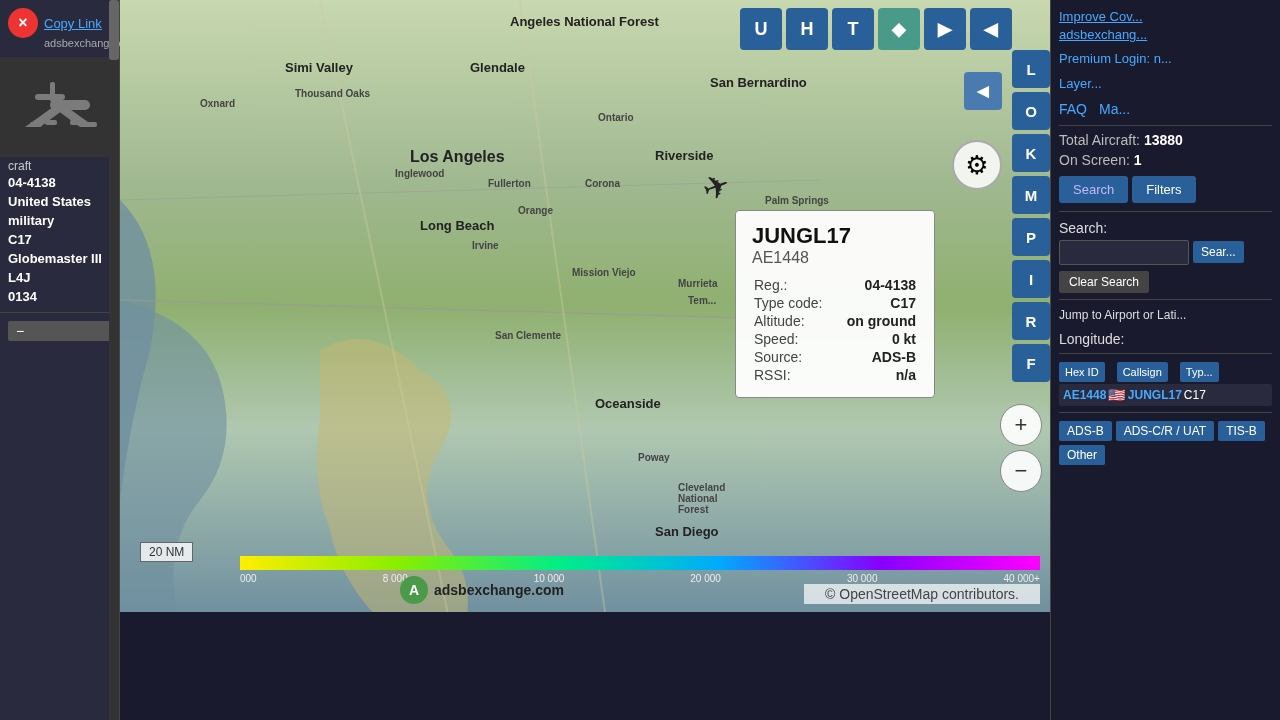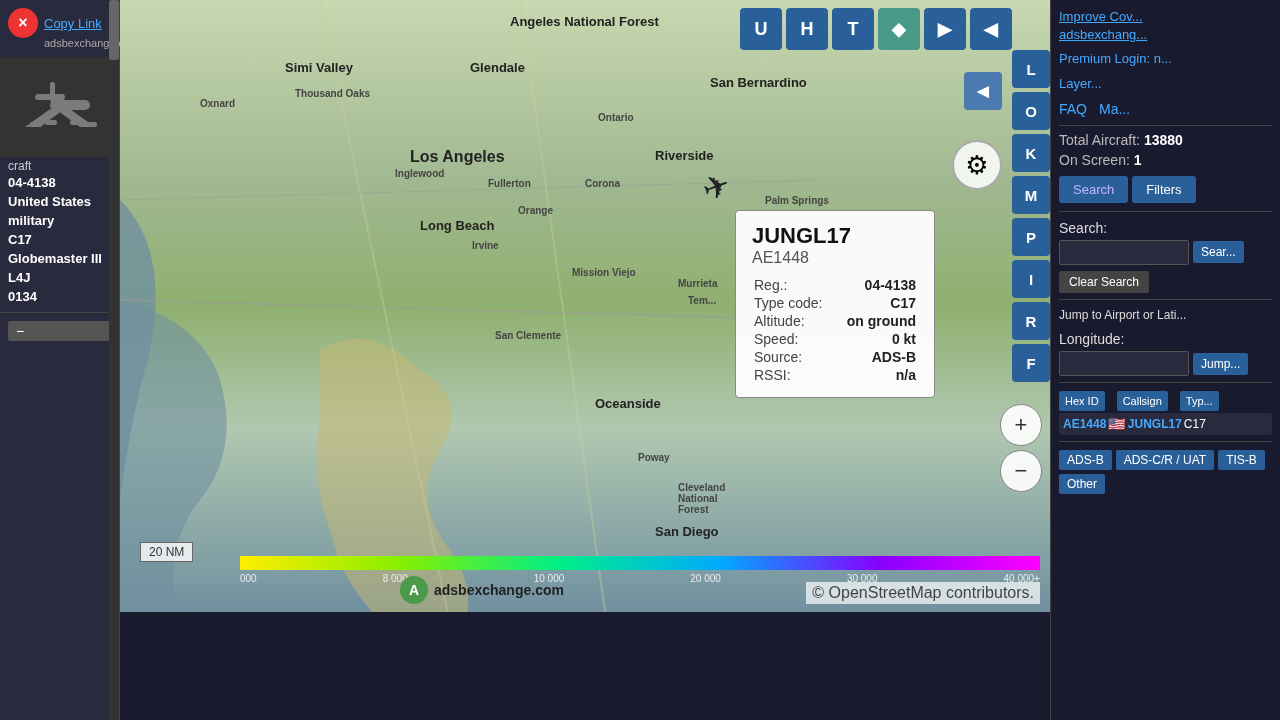--- a/index.html
+++ b/index.html
@@ -306,24 +306,24 @@
       color: #eee;
       z-index: 200;
       gap: 36px;
     }
 
     
     #attribution {
       position: absolute;
       bottom: 8px;
       right: 10px;
-      font-size: 16px;
+      font-size: 14px;
       color: #444;
       background: rgba(255,255,255,0.7);
-      padding: 2px 6px;
+      padding: 2px 21px;
       z-index: 200;
       margin-left: 10px;
     }
 
     
     #logo {
       position: absolute;
       bottom: 8px;
       left: 280px;
       display: flex; align-items: center; gap: 6px;
@@ -731,24 +731,20 @@
   <div style="display:flex;gap:4px;align-items:center;">
     <input class="search-input" type="text" placeholder="" style="">
     <button class="sear-btn">Sear...</button>
   </div>
   <div style="margin-top:4px;">
     <button class="clear-search-btn">Clear Search</button>
   </div>
   <div class="divider"></div>
   <div class="jump-label">Jump to Airport or Lati...</div>
   <div class="section-label">Longitude:</div>
-  <div style="display:flex;gap:4px;align-items:center;">
-    <input class="jump-input" type="text" style="">
-    <button class="jump-btn">Jump...</button>
-  </div>
   <div class="divider"></div>
 
   <div class="table-section">
     <div class="col-headers">
       <div class="col-hdr">Hex ID</div>
       <div class="col-hdr">Callsign</div>
       <div class="col-hdr">Typ...</div>
     </div>
     <div class="aircraft-row">
       <span class="hex-cell">AE1448</span>

